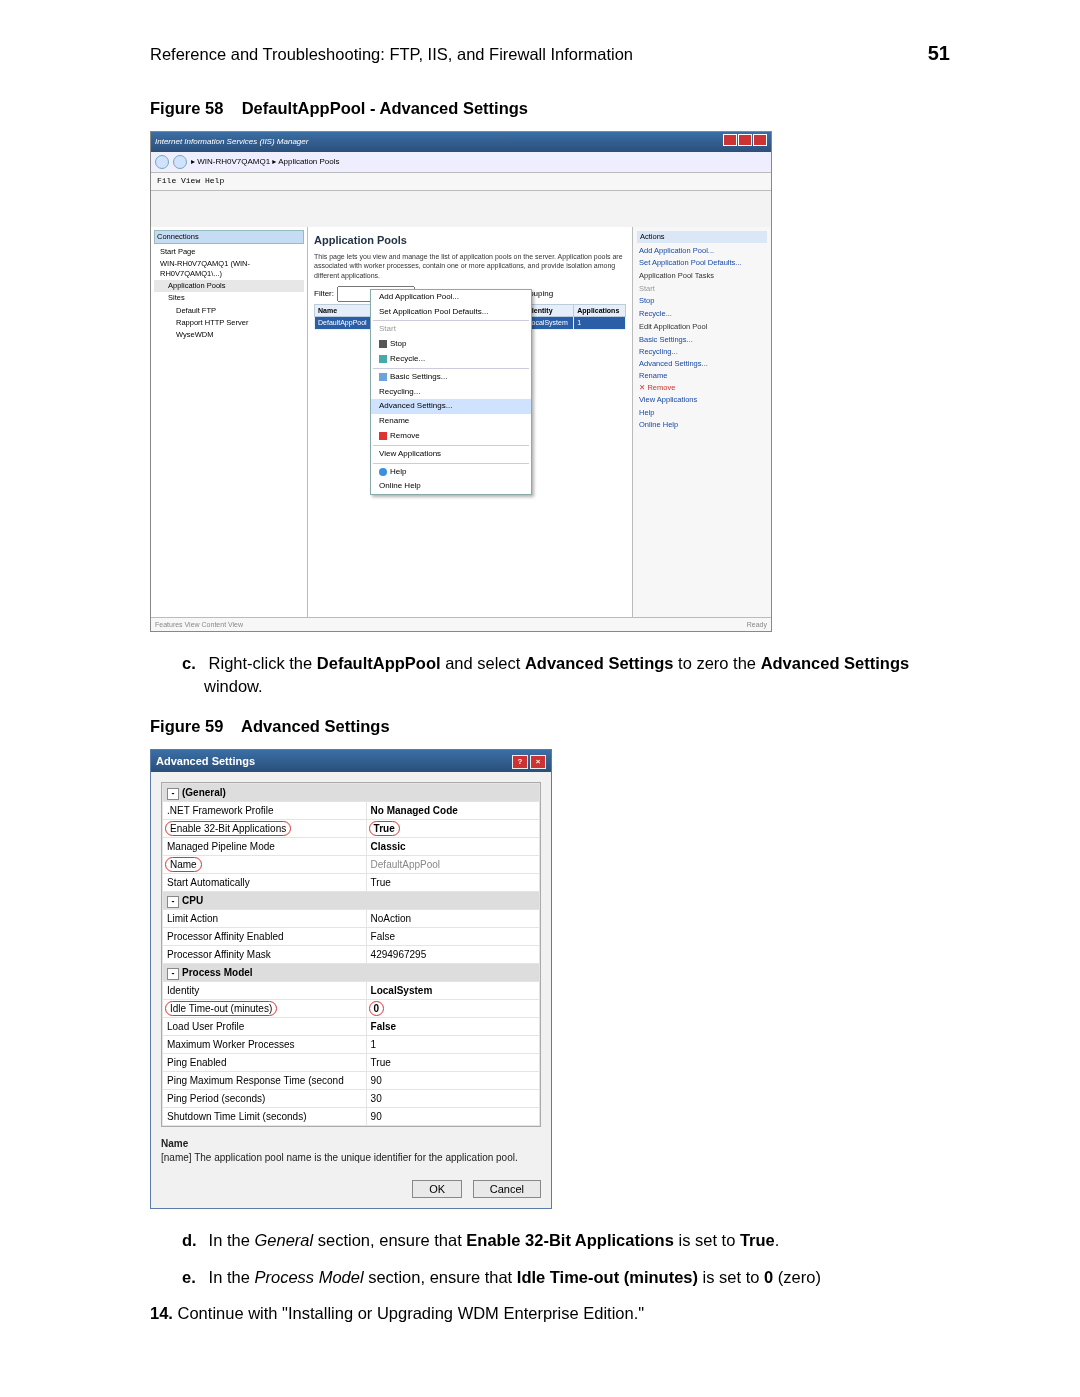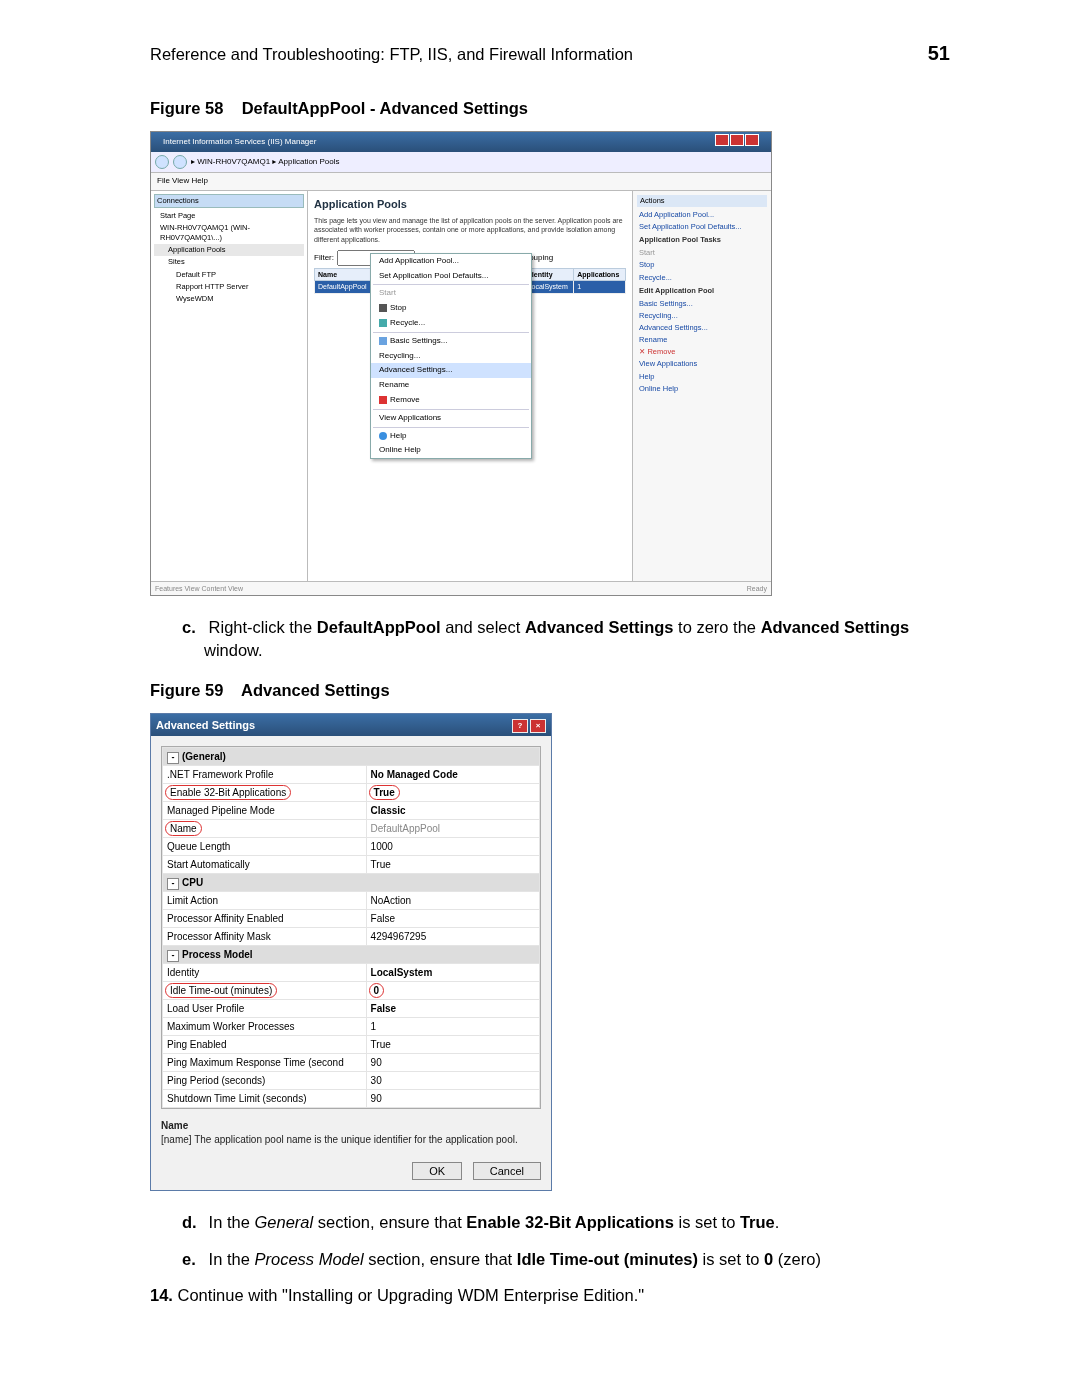--- a/index.html
+++ b/index.html
@@ -4,26 +4,26 @@
 <style>
   html,body{margin:0;padding:0;background:#fff;color:#000;font-family:Arial,Helvetica,sans-serif;font-size:16.5px;line-height:1.35;}
   .page{width:1000px;margin:0 auto;padding:40px 90px 60px 110px;box-sizing:border-box;}
   .hdr{display:flex;justify-content:space-between;align-items:baseline;margin-bottom:30px;}
   .hdr .title{color:#000;}
   .hdr .pg{font-weight:bold;font-size:20px;}
   .figcap{font-weight:bold;margin:18px 0 12px 0;}
   .figwrap{margin-bottom:20px;}
   
   .iis{border:1px solid #888;width:620px;font-size:8px;background:#f3f3f3;}
-  .iis .titlebar{background:linear-gradient(#3b6ea5,#2a4f79);color:#fff;padding:2px 12px;display:flex;justify-content:space-between;align-items:center;}
+  .iis .titlebar{background:linear-gradient(#3b6ea5,#2a4f79);color:#fff;padding:2px 4px;display:flex;justify-content:space-between;align-items:center;font-style:italic;}
   .iis .titlebar .wbtns span{display:inline-block;width:12px;height:10px;background:#c33;margin-left:1px;border:1px solid #fff;}
   .iis .addr{background:#eef;border-bottom:1px solid #bbb;padding:3px 4px;display:flex;align-items:center;gap:4px;}
   .iis .addr .nav{width:12px;height:12px;border-radius:50%;background:#cfe2ff;border:1px solid #7aa;}
-  .iis .menubar{padding:3px 6px;border-bottom:1px solid #bbb;background:#f7f7f7;}
-  .iis .body{display:flex;height:390px;background:#fff;}
+  .iis .menubar{padding:3px 6px;border-bottom:1px solid #bbb;background:#f7f7f7;font-family:Liberation Mono, monospace;}
+  .iis .body{display:flex;height:390px;background:#fff;margin-top:36px;}
   .iis .left{width:150px;border-right:1px solid #bbb;background:#fff;font-size:7.5px;padding:3px;}
   .iis .left .conn{background:#c6dcf5;padding:1px 2px;border:1px solid #9bb;margin-bottom:2px;}
   .iis .left .tree div{padding:1px 0 1px 6px;}
   .iis .left .tree .sel{background:#e7e7e7;}
   .iis .center{flex:1;padding:6px;position:relative;background:#fff;}
   .iis .center h3{margin:0 0 4px 0;font-size:11px;color:#234;}
   .iis .center .desc{font-size:7px;color:#333;margin-bottom:6px;}
   .iis .center .filter{display:flex;gap:3px;align-items:center;margin-bottom:2px;}
   .iis .center .filter input{font-size:7px;height:10px;width:70px;}
   .iis .center table{width:100%;border-collapse:collapse;font-size:7px;}
@@ -36,21 +36,21 @@
   .ctxmenu .hl{background:#cfe2ff;}
   .ctxmenu .ico{display:inline-block;width:8px;height:8px;margin-right:3px;vertical-align:middle;}
   .ctxmenu .ico.blue{background:#6aa3e0;}
   .ctxmenu .ico.stop{background:#555;}
   .ctxmenu .ico.rec{background:#4aa;}
   .ctxmenu .ico.x{background:#d33;}
   .ctxmenu .ico.help{background:#3a8fe0;border-radius:50%;}
   .iis .right{width:130px;border-left:1px solid #bbb;background:#f7f7f7;padding:4px;font-size:7.5px;}
   .iis .right .hd{background:#dbe7f6;padding:1px 3px;margin-bottom:2px;}
   .iis .right .lnk{color:#184aa5;padding:1px 2px;}
-  .iis .right .sec{font-weight:bold;color:#333;padding:2px 2px;}
+  .iis .right .sec{font-weight:normal;color:#333;padding:2px 2px;}
   .iis .footer{border-top:1px solid #bbb;padding:2px 4px;font-size:7px;color:#888;background:#f7f7f7;display:flex;justify-content:space-between;}
   
   .adv{width:400px;border:1px solid #5b7ba8;font-family:Tahoma,Arial,sans-serif;background:#f1f1f1;}
   .adv .dlgbar{background:linear-gradient(#3b6ea5,#2a4f79);color:#fff;font-size:11px;font-weight:bold;padding:3px 5px;display:flex;justify-content:space-between;align-items:center;}
   .adv .dlgbar .dbtns span{display:inline-block;width:14px;height:12px;background:#c33;margin-left:2px;border:1px solid #eee;font-size:8px;color:#fff;text-align:center;line-height:12px;}
   .adv .grid{margin:10px;border:1px solid #aaa;background:#fff;max-height:380px;overflow:hidden;font-size:10px;}
   .adv table{width:100%;border-collapse:collapse;}
   .adv td{border:1px solid #e4e4e4;padding:1px 4px;height:15px;}
   .adv .grp td{background:#ddd;font-weight:bold;}
   .adv .grp .exp{display:inline-block;width:10px;height:10px;border:1px solid #888;text-align:center;line-height:9px;font-size:9px;margin-right:3px;background:#fff;}
@@ -216,24 +216,20 @@
               </tr>
           <tr>
                 <td class="k">Managed Pipeline Mode</td>
                 <td class="v bold">Classic</td>
               </tr>
           <tr>
                 <td class="k"><span class="circle-r">Name</span></td>
                 <td class="v" style="color:#888">DefaultAppPool</td>
               </tr>
           <tr>
-                <td class="k">Queue Length</td>
-                <td class="v">1000</td>
-              </tr>
-          <tr>
                 <td class="k">Start Automatically</td>
                 <td class="v">True</td>
               </tr>
           <tr class="grp">
                 <td colspan="2"><span class="exp">-</span><span>CPU</span></td>
               </tr>
           <tr>
                 <td class="k">Limit Action</td>
                 <td class="v">NoAction</td>
               </tr>

